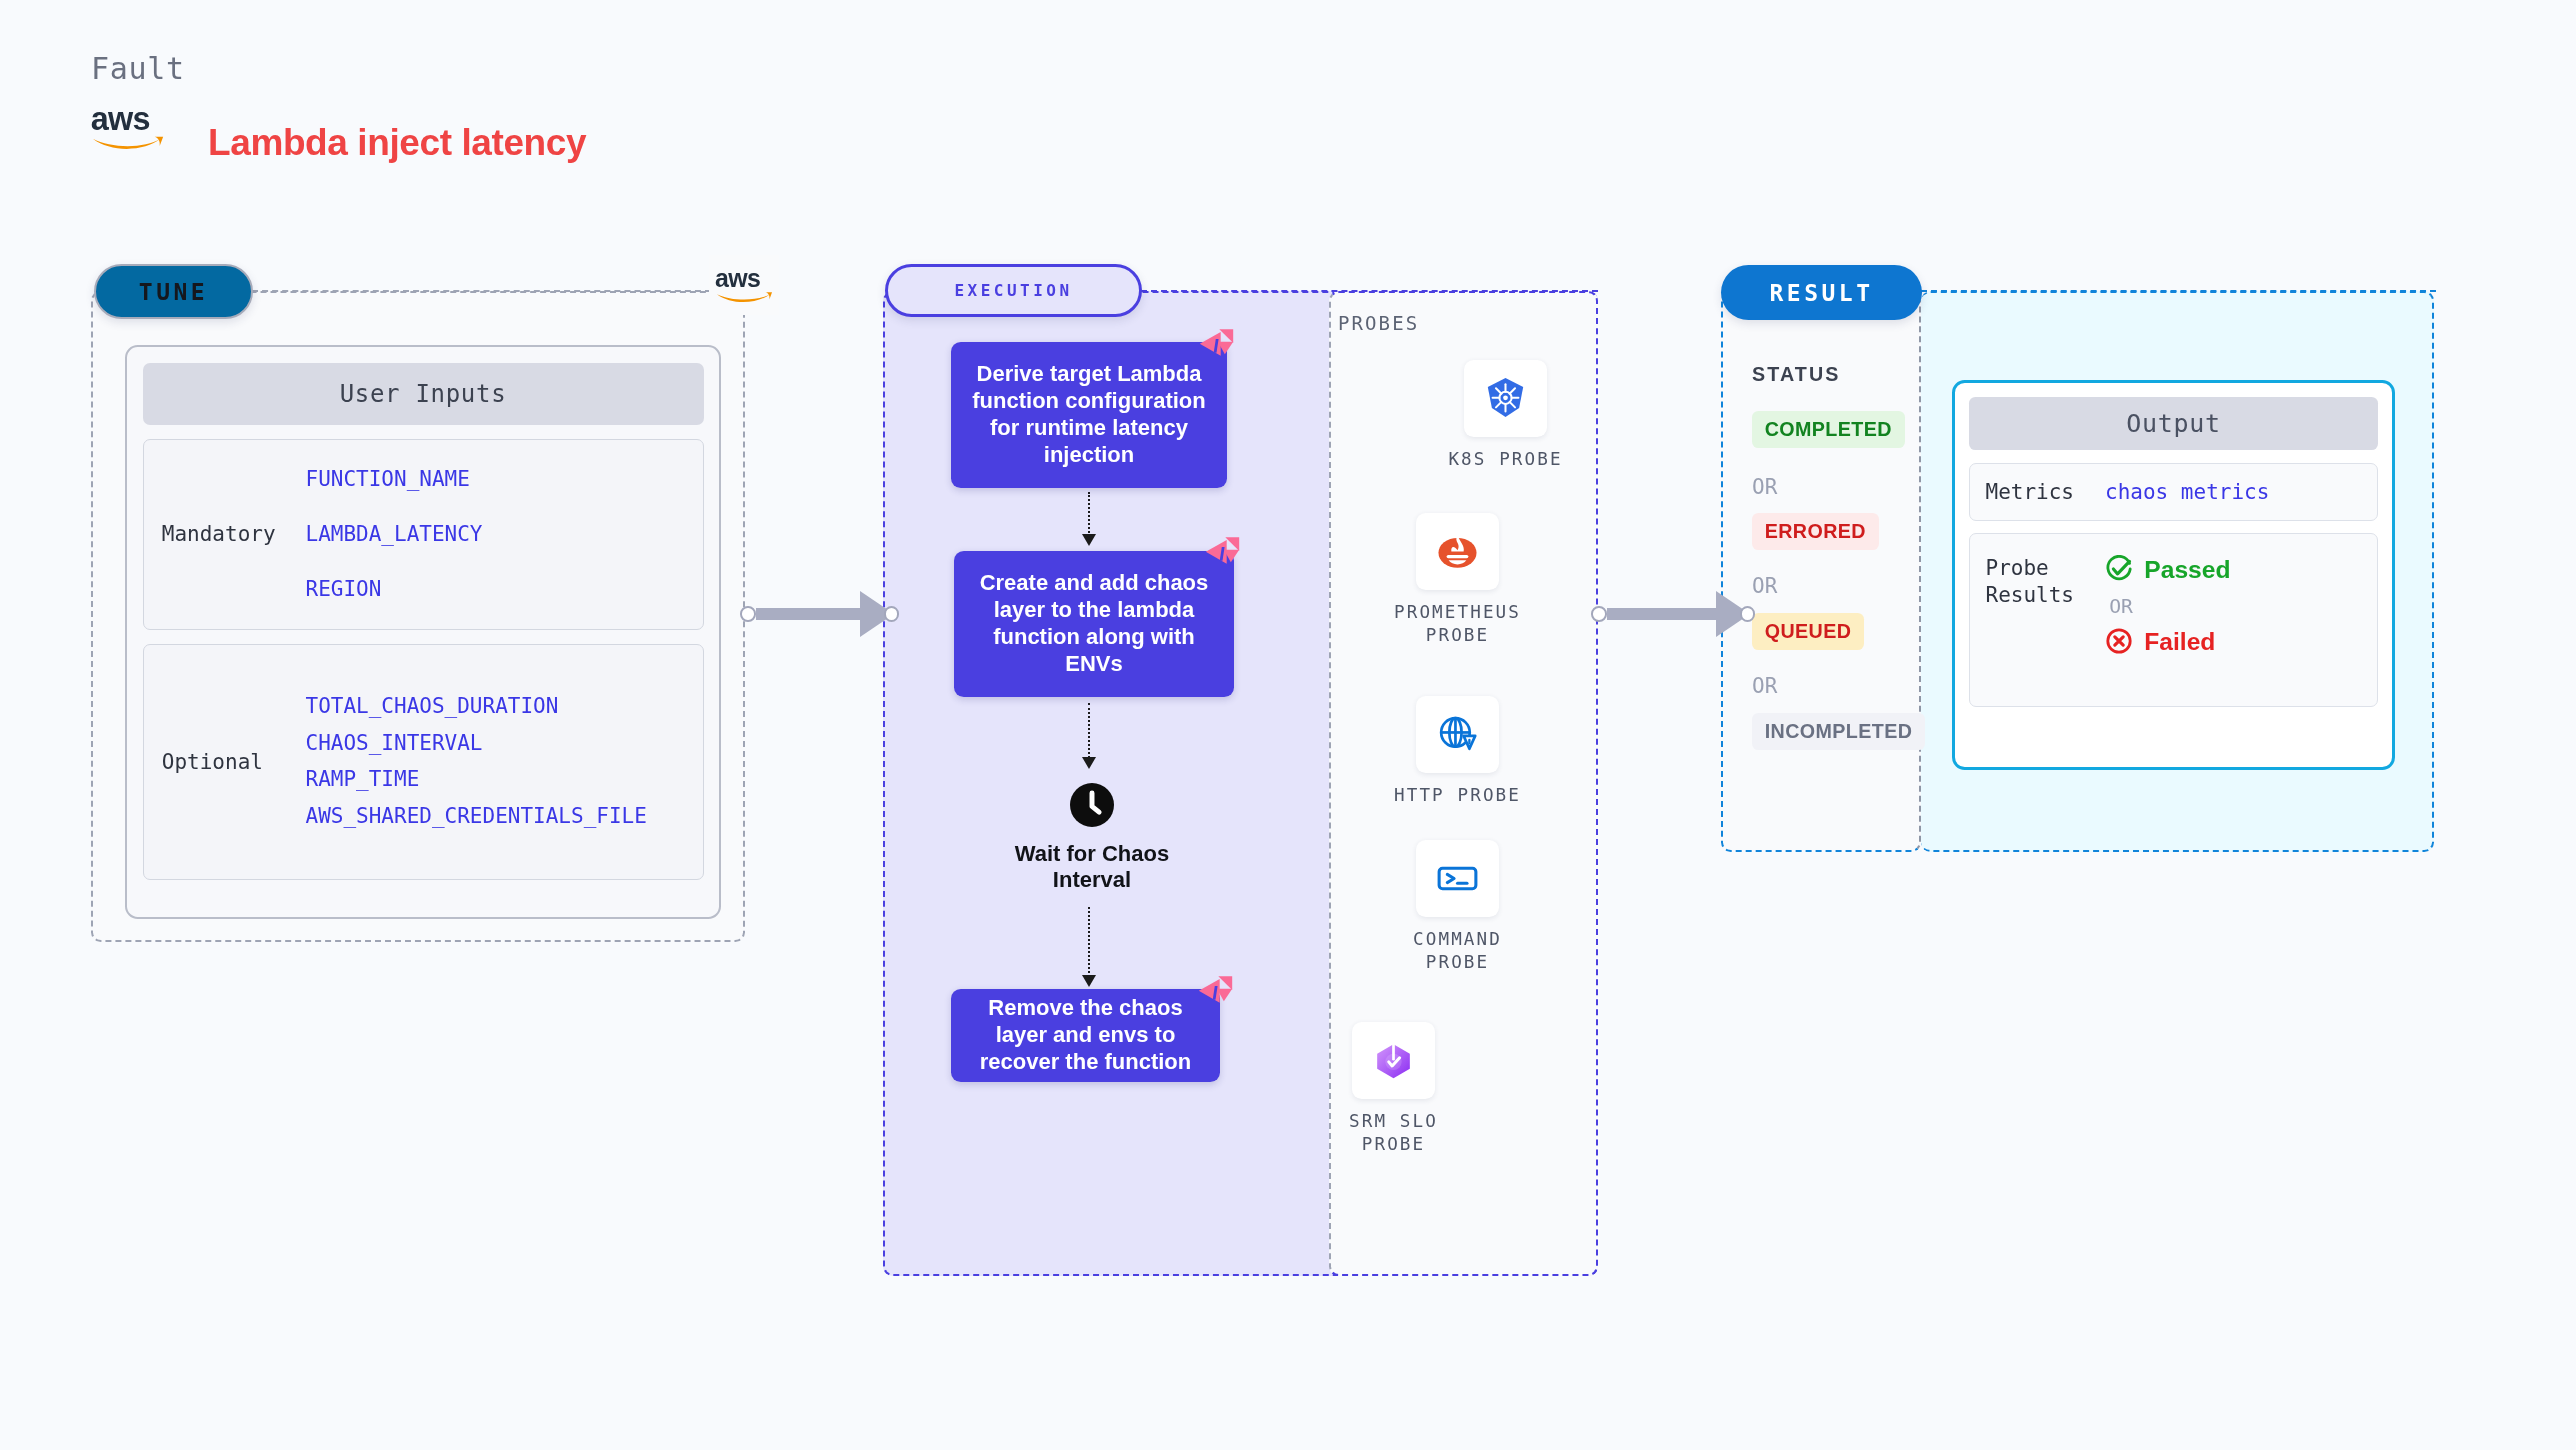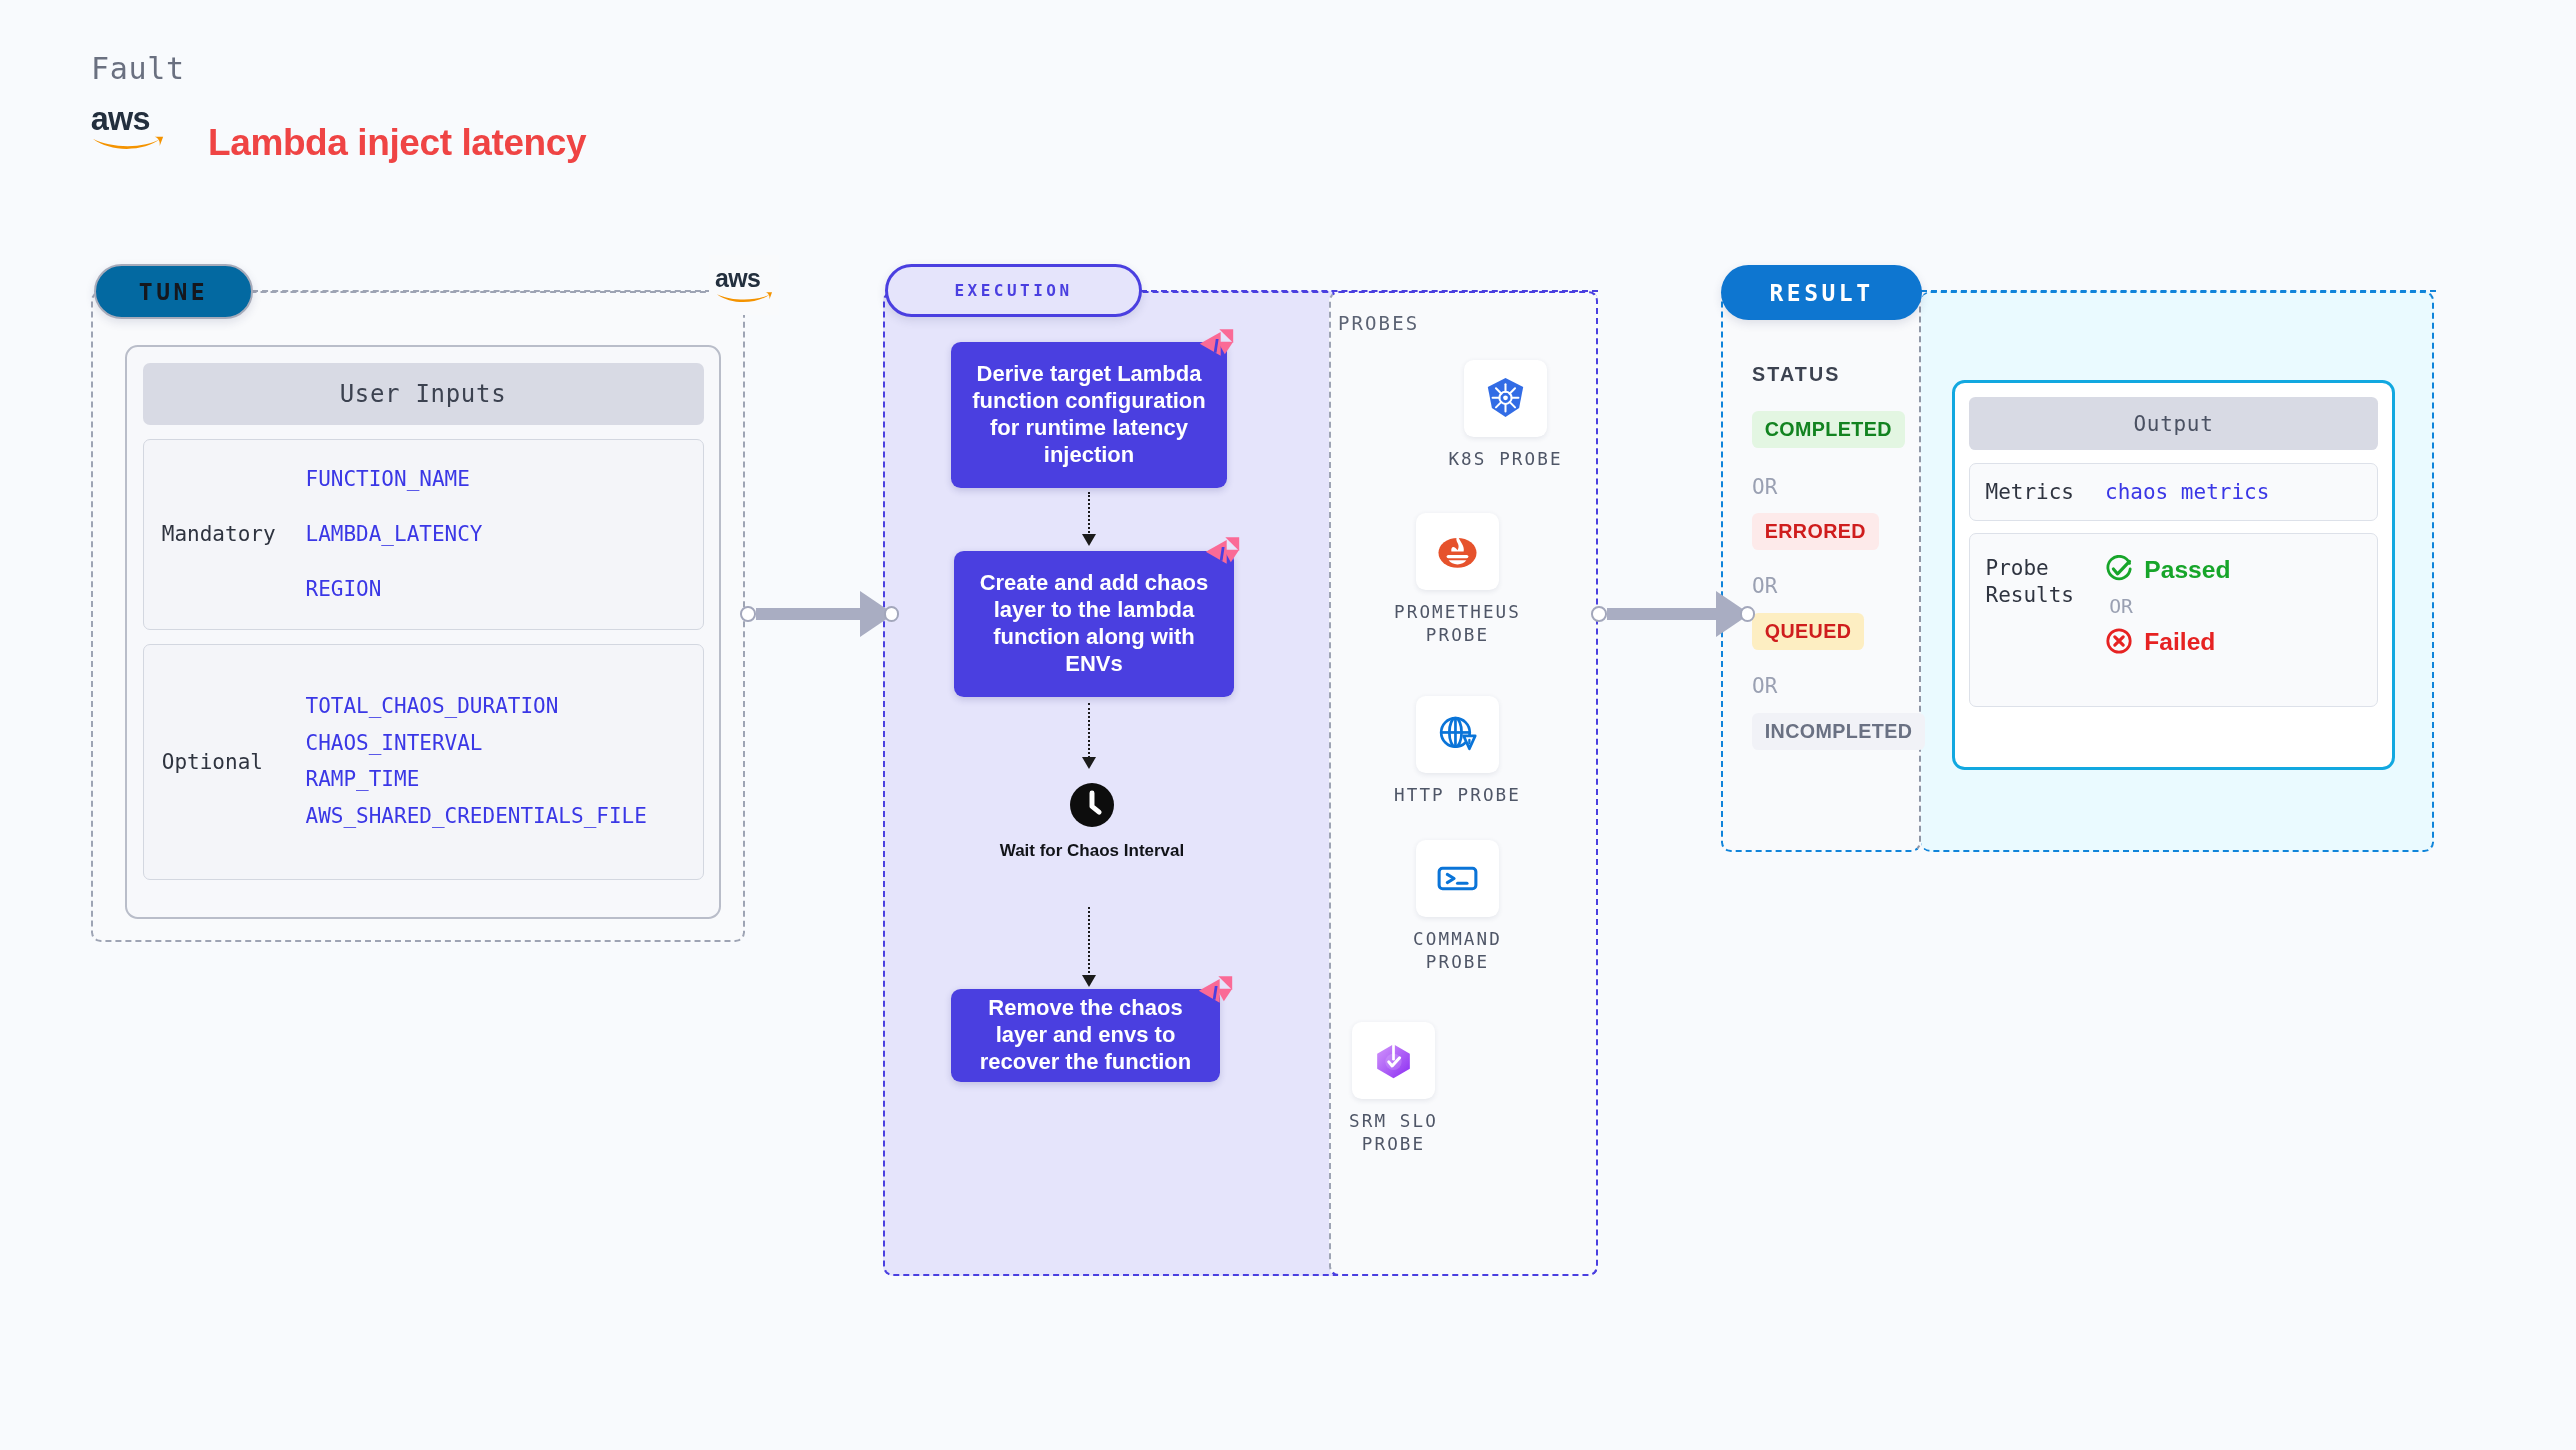--- a/index.html
+++ b/index.html
@@ -136,21 +136,21 @@
     border-left: 7.7px solid transparent;
     border-right: 7.7px solid transparent;
     border-top: 12px solid #1b1b1b;
   }
 
   .clock {
     position: absolute; left: 1070px; top: 783px; width: 44px; height: 44px; z-index: 7;
   }
   .wait-label {
     position: absolute; left: 983px; top: 841px; width: 218px;
-    text-align: center; font-size: 17px; font-weight: bold;
+    text-align: center; font-size: 22px; font-weight: bold;
     color: #111318; line-height: 1.2; z-index: 7;
   }
 
   
   .probes-title {
     position: absolute; left: 1338px; top: 312px;
     font-family: "DejaVu Sans Mono", monospace;
     font-size: 19px; color: #5c6374; letter-spacing: 2.1px; z-index: 7;
   }
   .probe { position: absolute; width: 155px; z-index: 7; text-align: center; }
@@ -185,21 +185,21 @@
   
   .out-card {
     position: absolute; left: 1952px; top: 380px; width: 443px; height: 390px;
     background: #fff; border: 3.5px solid #12a8e0; border-radius: 12.7px;
     padding: 14px; z-index: 7;
   }
   .out-head {
     height: 53px; background: #d8dae4; border-radius: 6.3px;
     display: flex; align-items: center; justify-content: center;
     font-family: "DejaVu Sans Mono", monospace;
-    font-size: 21px; color: #4a5162; letter-spacing: 0.7px;
+    font-size: 25px; color: #4a5162; letter-spacing: 0.7px;
   }
   .out-row {
     margin-top: 12.7px; background: #f9fafc; border: 1.4px solid #dde1e9;
     border-radius: 7px; display: flex; align-items: center; padding: 11.3px 0;
   }
   .out-key {
     width: 135px; flex: none; padding-left: 15.5px;
     font-family: "DejaVu Sans Mono", monospace;
     font-size: 21px; color: #2f3440; line-height: 1.25;
   }

